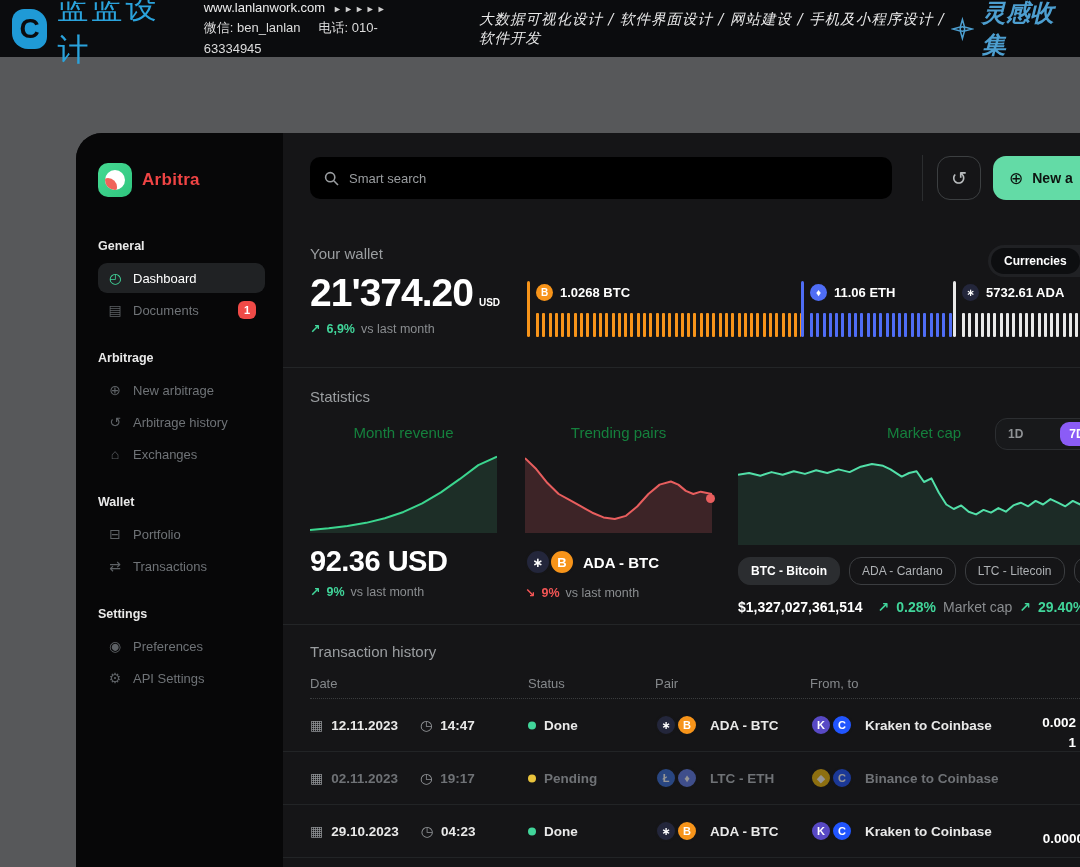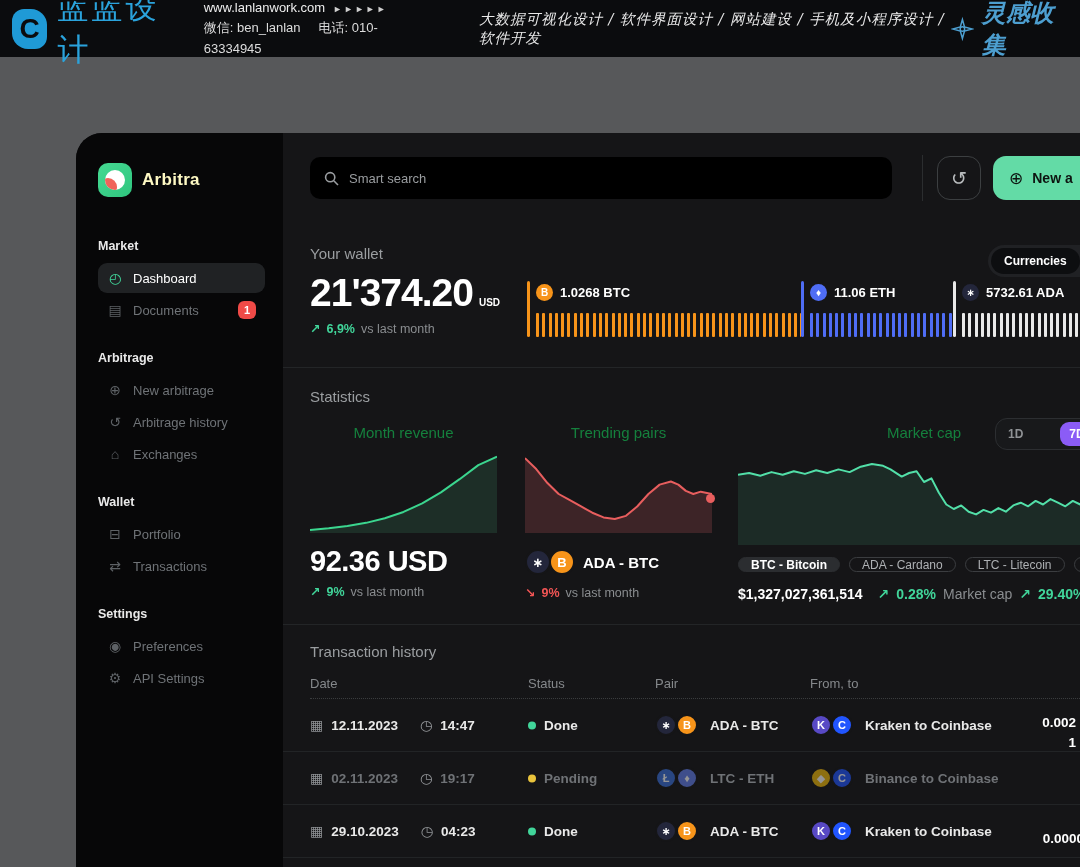--- a/index.html
+++ b/index.html
@@ -28,21 +28,21 @@
   .card { position:absolute; left:76px; top:133px; width:1034px; height:760px;
     border-radius:26px 0 0 0; overflow:hidden; display:flex; background:#151517; }
   .sidebar { width:207px; background:#070708; padding:30px 18px 0 22px; flex:none; }
   .brandrow { display:flex; align-items:center; gap:10px; margin-bottom:42px; }
   .applogo { width:34px; height:34px; border-radius:10px; background:linear-gradient(135deg,#46d992,#2fc67f);
     position:relative; overflow:hidden; }
   .applogo .c1 { position:absolute; left:7px; top:7px; width:20px; height:20px; border-radius:50%;
     background:#fff; overflow:hidden; }
   .applogo .c2 { position:absolute; left:-6px; top:8px; width:18px; height:18px; border-radius:50%;
     background:#f0635b; }
-  .appname { color:#fef9c3; font-size:17px; font-weight:bold; letter-spacing:.3px; }
+  .appname { color:#ef4444; font-size:17px; font-weight:bold; letter-spacing:.3px; }
   .navsec { margin-bottom:26px; }
   .navsec h4 { color:#e9e9e9; font-size:12.5px; font-weight:bold; margin-bottom:10px; }
   .navitem { display:flex; align-items:center; gap:10px; height:30px; padding:0 9px;
     border-radius:9px; color:#6f7377; font-size:13px; margin-bottom:2px; cursor:pointer; }
   .navitem .ni { width:16px; text-align:center; font-size:14px; color:#5d6165; }
   .navitem.active { background:#202224; color:#fff; }
   .navitem.active .ni { color:#41d59a; }
   .navbadge { margin-left:auto; background:#ef4a47; color:#fff; font-size:11px; font-weight:bold;
     width:18px; height:18px; border-radius:6px; display:flex; align-items:center; justify-content:center; }
 
@@ -98,21 +98,21 @@
   .pairline { display:flex; align-items:center; gap:8px; margin-top:12px; height:34px; }
   .pairname { color:#fff; font-weight:bold; font-size:15px; }
   .bigcoin { width:26px; height:26px; border-radius:50%; border:2px solid #151517; color:#fff;
     display:flex; align-items:center; justify-content:center; font-size:13px; font-weight:bold; flex:none; }
   .bigcoin + .bigcoin { margin-left:-10px; }
   .ranges { position:absolute; left:712px; top:50px; display:flex; align-items:center; gap:2px;
     border:1px solid #2c2e31; border-radius:12px; padding:3px; background:#18191b; }
   .range { color:#8f9295; font-size:12px; font-weight:bold; padding:5px 9px; border-radius:9px; cursor:pointer; }
   .range.sel { background:#8b5cf6; color:#fff;margin-left:26px; }
   .chips { display:flex; gap:9px; margin-top:12px; }
-  .chip { height:15px; padding:0 12px; border:1px solid #3b3d40; border-radius:12px; color:#aeb1b4;
+  .chip { height:28px; padding:0 12px; border:1px solid #3b3d40; border-radius:12px; color:#aeb1b4;
     font-size:12px; display:flex; align-items:center; white-space:nowrap; cursor:pointer; }
   .chip.sel { background:#2b2d30; border-color:#2b2d30; color:#fff; font-weight:bold; }
   .mcapline { display:flex; gap:7px; align-items:center; margin-top:14px; font-size:14px; white-space:nowrap; }
   .mcapline .v { color:#fff; font-weight:bold; margin-right:8px; }
 
   
   .txs { position:relative; }
   .txs .sect-title { position:absolute; left:27px; top:18px; }
   .thead { position:absolute; top:51px; left:0; right:0; height:22px; color:#85888b; font-size:13px; }
   .thead span, .trow .cell { position:absolute; }
@@ -159,21 +159,21 @@
     <div class="brandrow">
       <div class="applogo">
           <div class="c1">
             <div class="c2"></div>
           </div>
         </div>
       <div class="appname">Arbitra</div>
     </div>
     <div id="nav">
         <div class="navsec">
-          <h4>Market</h4>
+          <h4>General</h4>
           <div class="navitem active">
             <span class="ni">◴</span>
             <span>Dashboard</span>
           </div>
           <div class="navitem">
             <span class="ni">▤</span>
             <span>Documents</span>
             <span class="navbadge">1</span>
           </div>
         </div>

